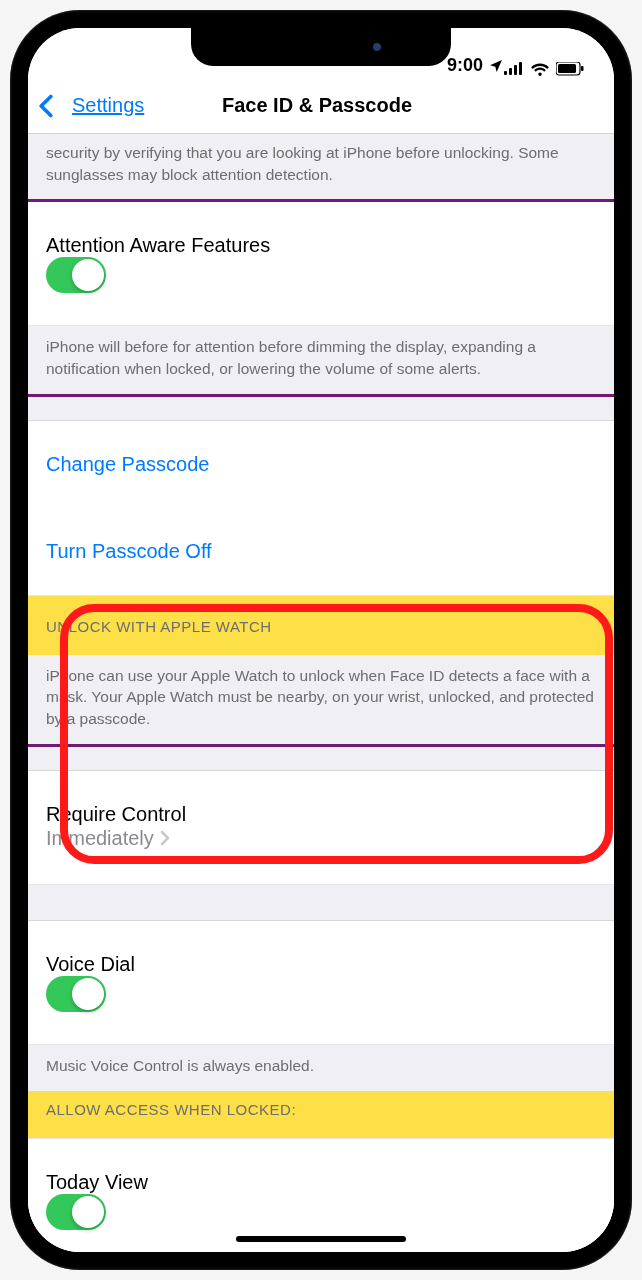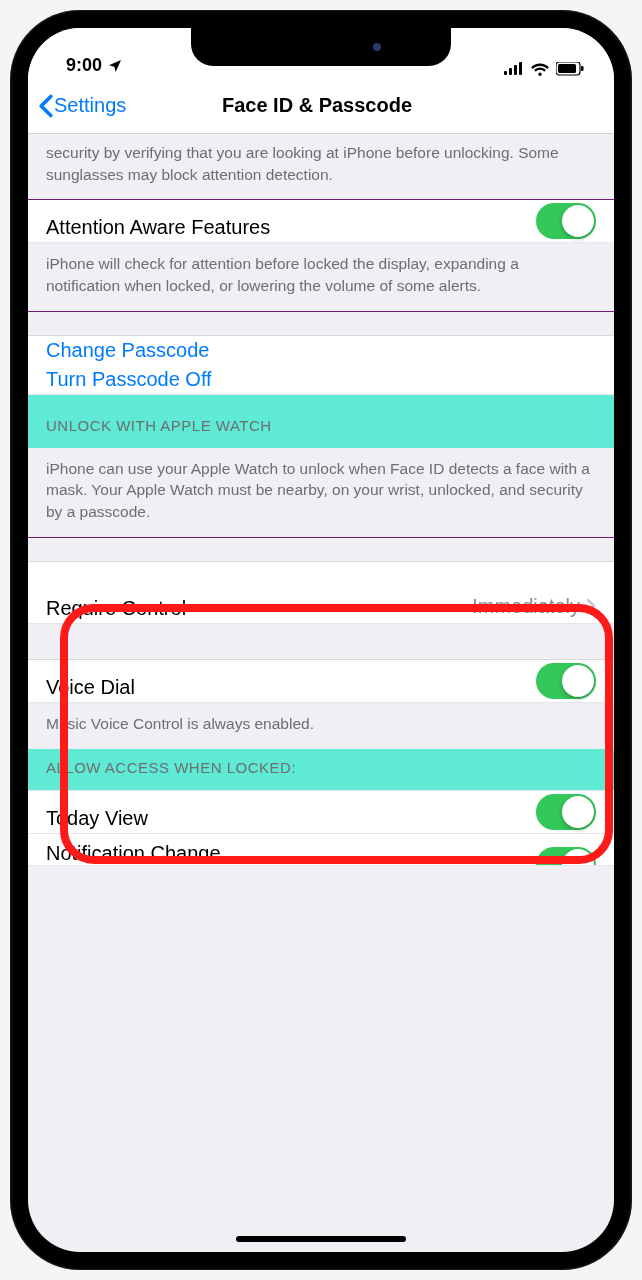--- a/index.html
+++ b/index.html
@@ -56,21 +56,21 @@
   .side-btn { position: absolute; background:#000; border-radius:4px; }
   .side-left-1 { left:3px; top:180px; width:6px; height:40px; }
   .side-left-2 { left:3px; top:250px; width:6px; height:78px; }
   .side-left-3 { left:3px; top:345px; width:6px; height:78px; }
   .side-right  { right:3px; top:270px; width:6px; height:110px; }
 
   
   .status-bar {
     height: 50px;
     display: flex;
-    justify-content: space-between;
+    justify-content: flex-end;
     align-items: flex-end;
     padding: 0 30px 2px 38px;
     background: #fff;
     font-weight: 600;
     font-size: 18px;
   }
   .status-left { display:flex; align-items:center; gap:5px; }
   .status-right { display:flex; align-items:center; gap:6px; }
   .status-icons svg { display:block; }
 
@@ -83,60 +83,61 @@
     align-items: center;
     border-bottom: 1px solid #d1d1d6;
   }
   .nav-back {
     display:flex;
     align-items:center;
     color: #007aff;
     font-size: 20px;
     padding-left: 10px;
   }
-  .nav-back span { margin-left: 0; }
+  .nav-back span { text-decoration: underline; margin-left: 18px; }
   .nav-title {
     position: absolute;
     left: 0; right: 8px;
     text-align: center;
     font-size: 20px;
     font-weight: 600;
     pointer-events: none;
   }
 
   
   .content {
     background: #efeff4;
   }
   .cell {
     background: #fff;
-    padding: 3px 18px;
+    padding: 32px 18px;
     display: flex;
-    align-items: flex-end;
+    align-items: flex-start;
     justify-content: space-between;
     font-size: 20px;
     border-bottom: 1px solid #e5e5ea;
+    flex-direction: column;
   }
   .cell.no-border { border-bottom: none; }
   .cell .label { color:#000; }
   .cell .link { color:#007aff; }
   .group-footer {
     padding: 10px 18px 14px 18px;
     font-size: 15.5px;
     color: #6d6d72;
     line-height: 1.4;
     background: #efeff4;
-    border-bottom: 1px solid #701a75;
+    border-bottom: 3px solid #701a75;
   }
   .group-header {
-    padding: 22px 18px 14px 18px;
+    padding: 22px 18px 20px 18px;
     font-size: 15px;
     letter-spacing: 0.5px;
     color: #6d6d72;
-    background: #5eead4;
+    background: #fde047;
     text-transform: uppercase;
   }
   .spacer {
     height: 36px;
     background:#efeff4;
     border-bottom: 1px solid #d8d8dc;
   }
   .spacer.small { height: 24px; }
 
   
@@ -228,39 +229,39 @@
     <div class="content">
 
       <div class="group-footer" style="padding-top:8px">security by verifying that you are looking at iPhone before unlocking. Some sunglasses may block attention detection.</div>
 
       <div class="cell">
         <span class="label">Attention Aware Features</span>
         <div class="switch on">
             <div class="knob"></div>
           </div>
       </div>
-      <div class="group-footer">iPhone will check for attention before locked the display, expanding a notification when locked, or lowering the volume of some alerts.</div>
+      <div class="group-footer">iPhone will before for attention before dimming the display, expanding a notification when locked, or lowering the volume of some alerts.</div>
 
       <div class="spacer small"></div>
 
       <div class="cell no-border">
         <span class="link">Change Passcode</span>
       </div>
       <div class="cell">
         <span class="link">Turn Passcode Off</span>
       </div>
 
       <div class="group-header">Unlock with Apple Watch</div>
-      <div class="group-footer">iPhone can use your Apple Watch to unlock when Face ID detects a face with a mask. Your Apple Watch must be nearby, on your wrist, unlocked, and security by a passcode.</div>
+      <div class="group-footer">iPhone can use your Apple Watch to unlock when Face ID detects a face with a mask. Your Apple Watch must be nearby, on your wrist, unlocked, and protected by a passcode.</div>
 
       <div class="spacer small"></div>
 
       <div class="cell">
         <span class="label">Require Control</span>
-        <span style="display:flex;align-items:center;margin-top:29px;">
+        <span style="display:flex;align-items:center;">
           <span class="value-text">Immediately</span>
           <span class="chevron">
             <svg width="10" height="16" viewBox="0 0 10 16" fill="none" stroke="#c7c7cc" stroke-width="2.5" stroke-linecap="round" stroke-linejoin="round">
                 <polyline points="2,2 8,8 2,14"></polyline>
               </svg>
           </span>
         </span>
       </div>
 
       <div class="spacer"></div>

